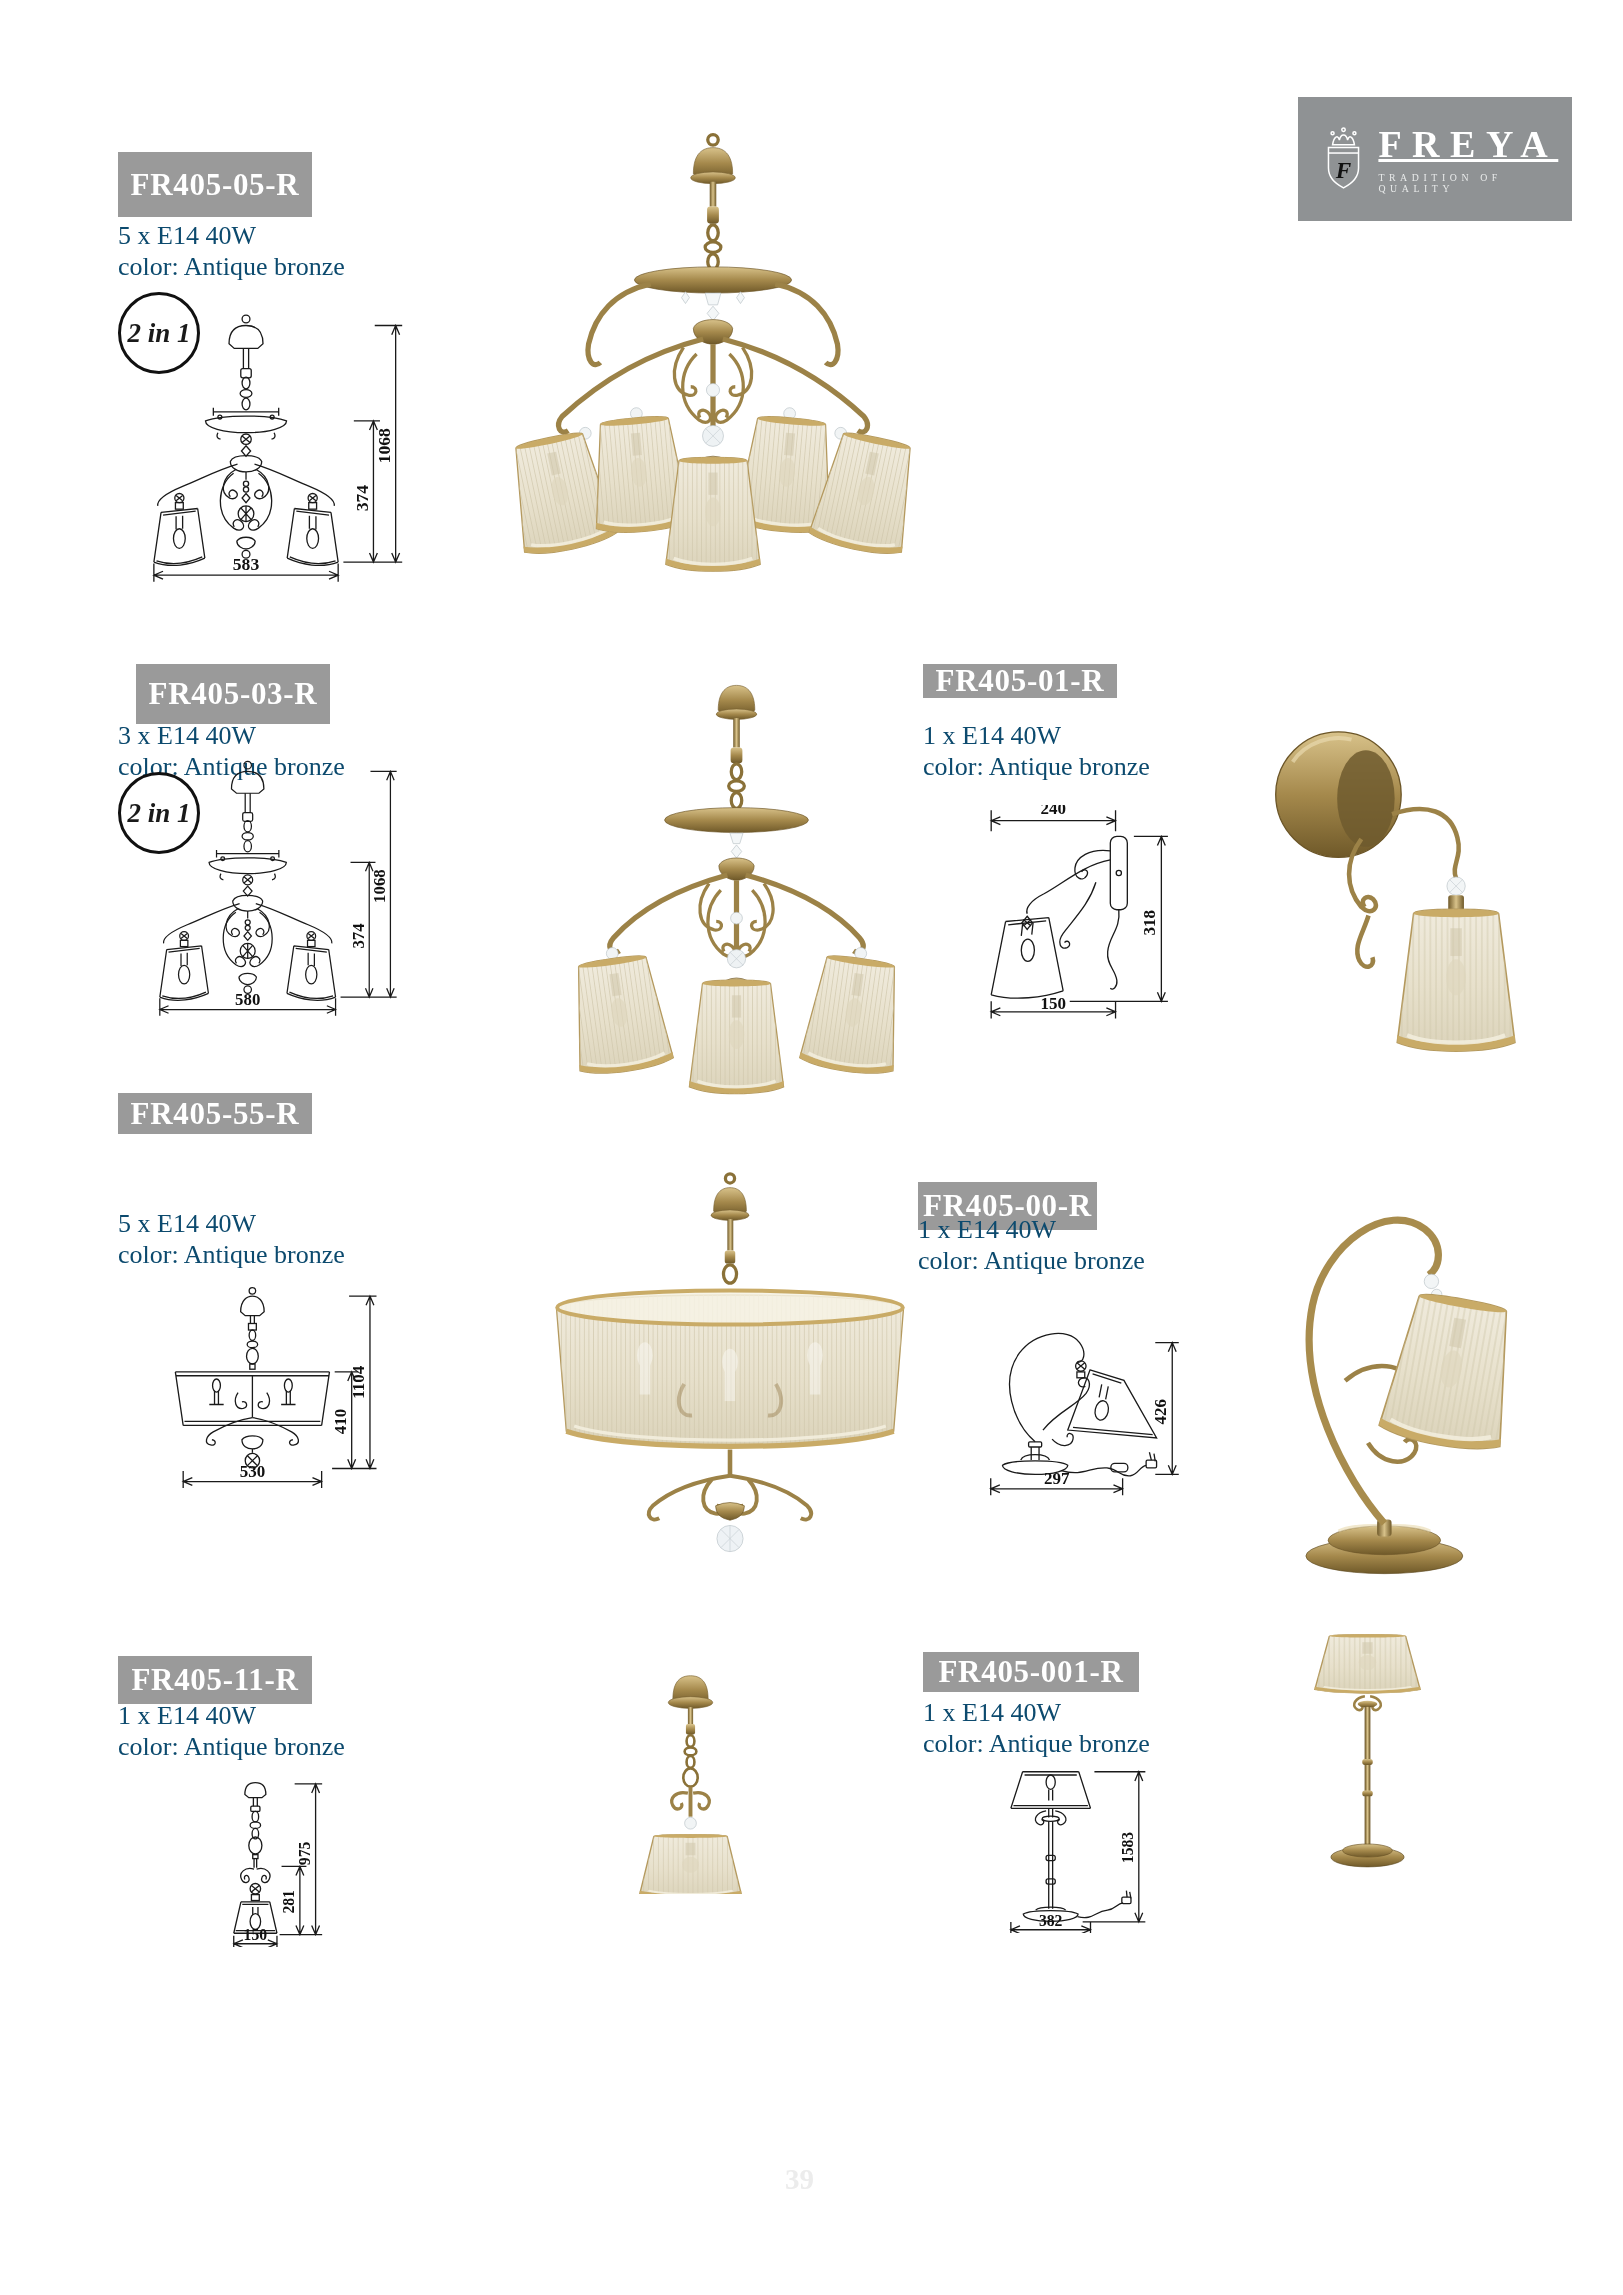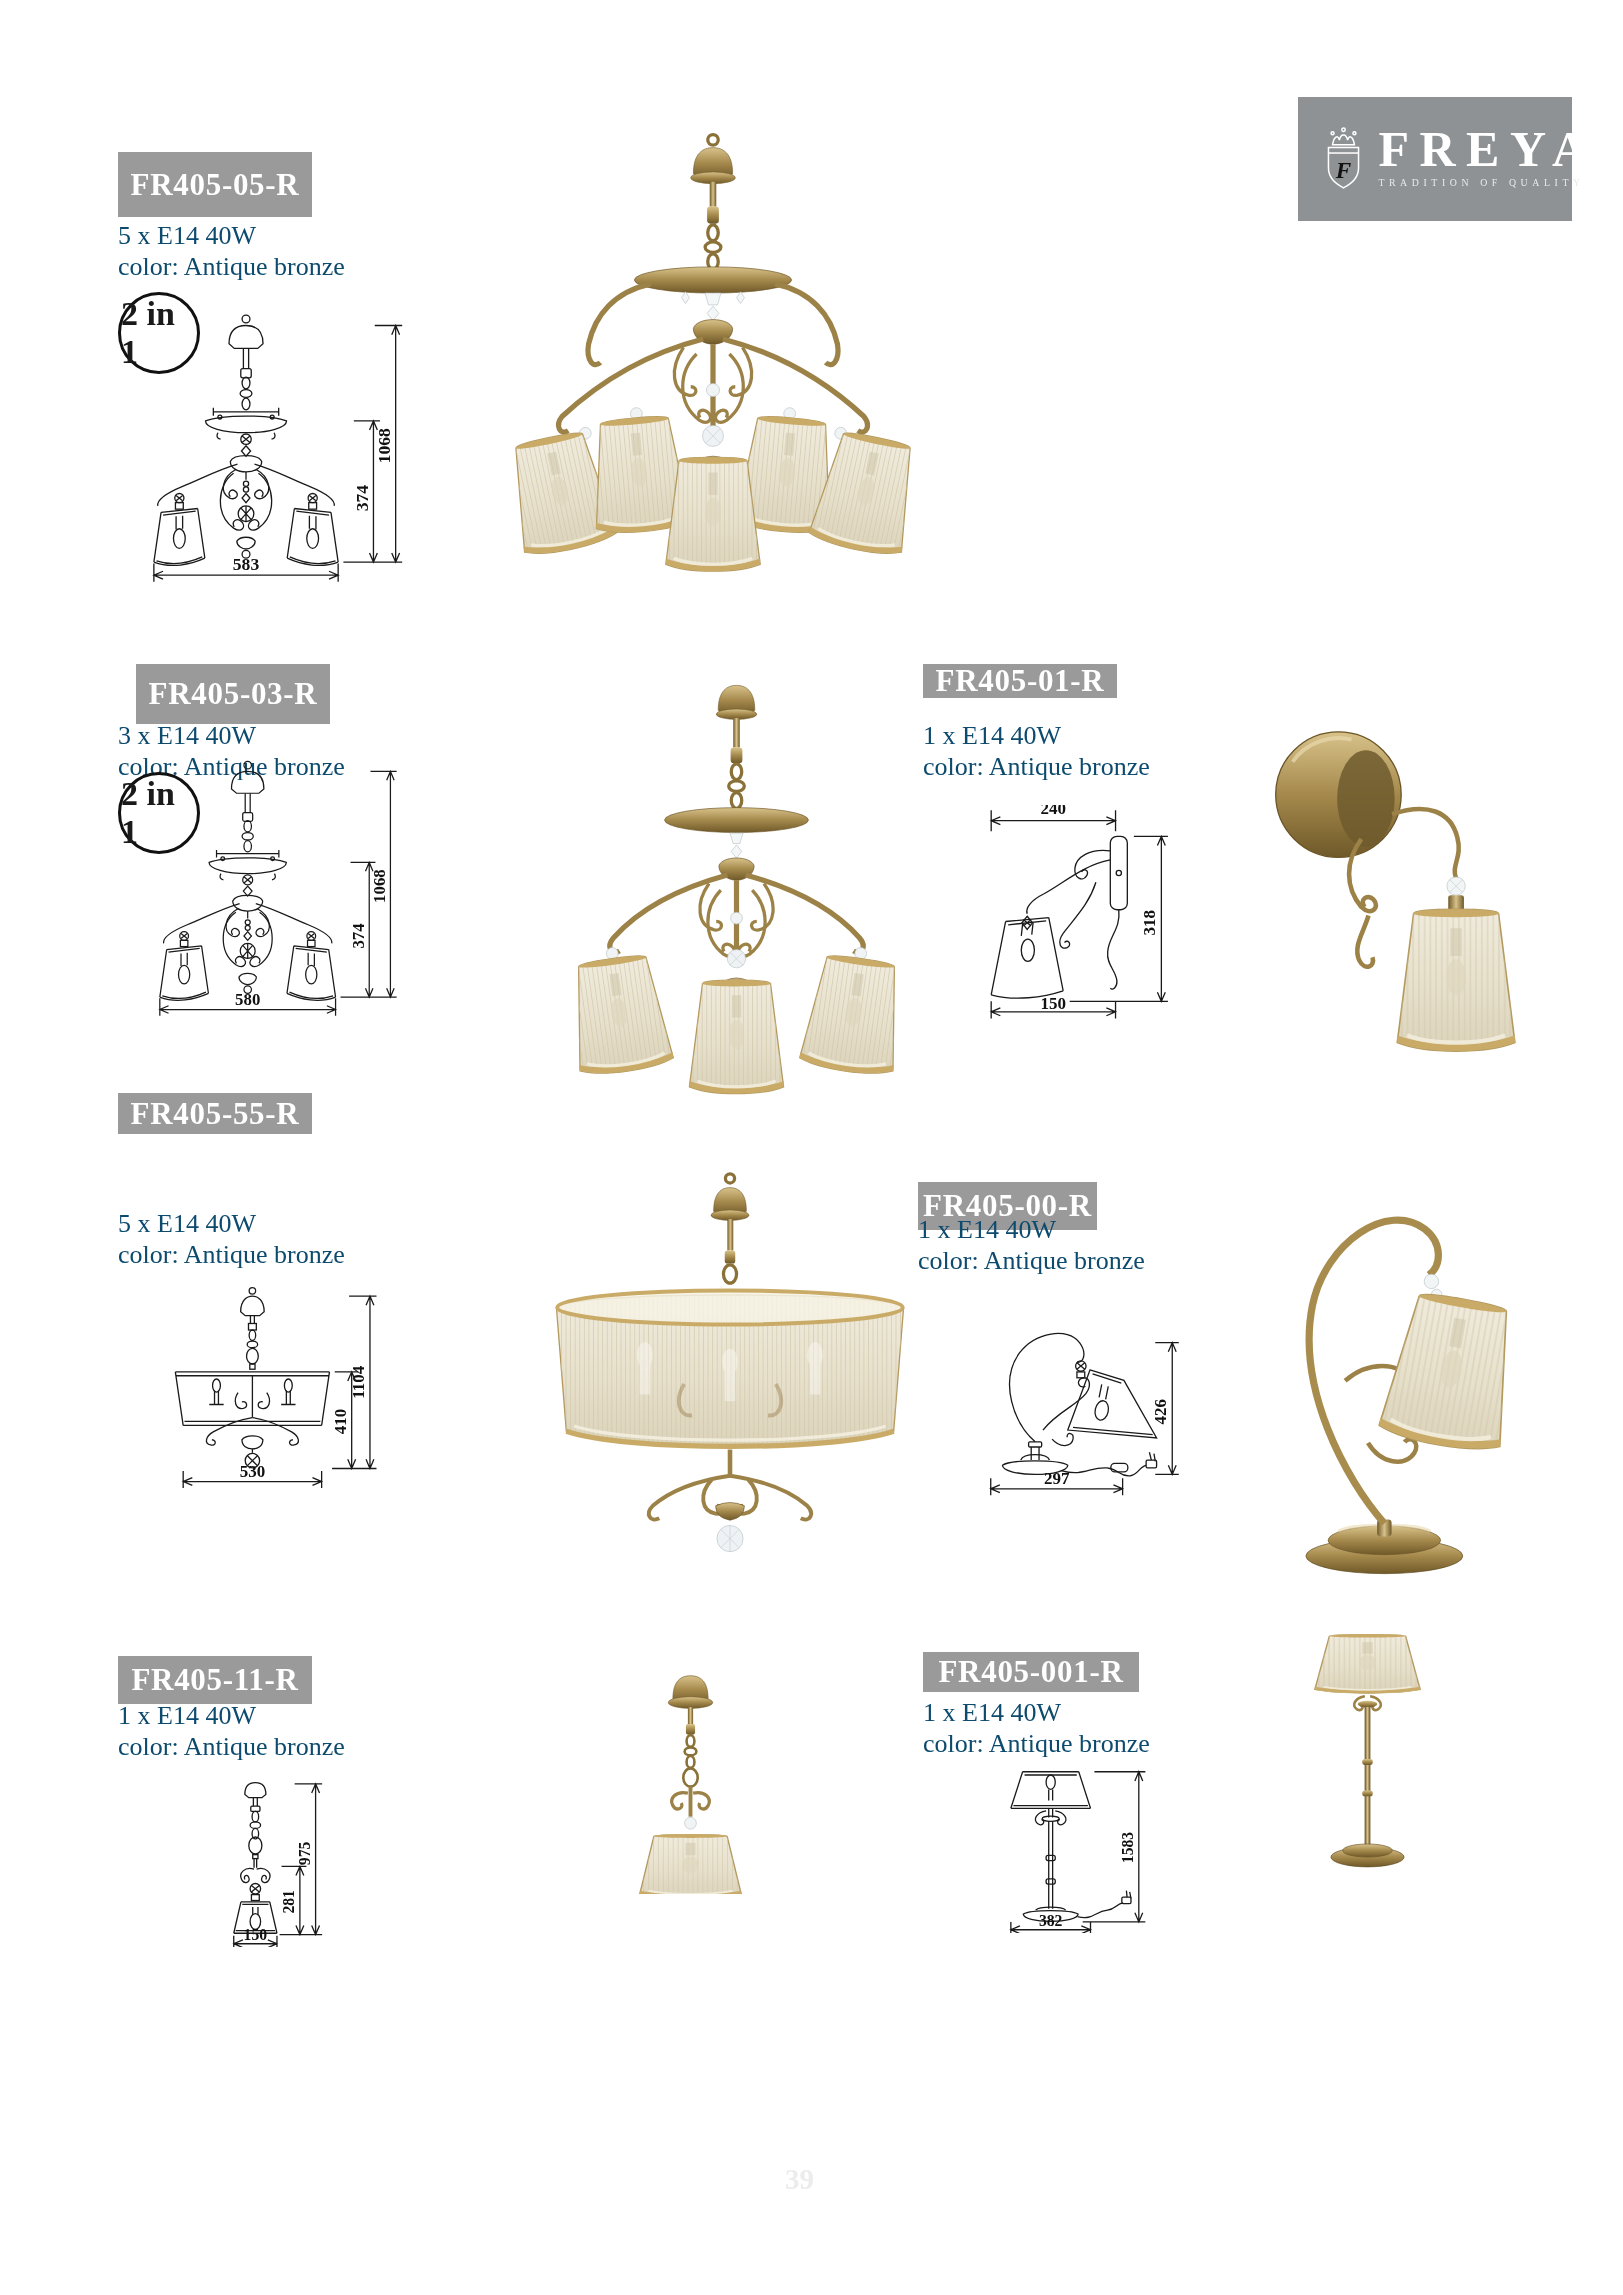--- a/index.html
+++ b/index.html
@@ -3,25 +3,25 @@
 <meta charset="utf-8">
 <style>
   html,body{margin:0;padding:0;background:#fff;}
   .page{position:relative;width:1623px;height:2295px;background:#ffffff;overflow:hidden;
         font-family:"Liberation Serif",serif;color:#1a1a1a;}
   .abs{position:absolute;}
   .code-label{position:absolute;background:#9a9a9a;color:#ffffff;font-weight:bold;
               display:flex;align-items:center;justify-content:center;font-size:31px;letter-spacing:0.7px;}
   .specs{position:absolute;font-size:26px;line-height:31px;color:#0c4a6e;white-space:nowrap;}
   .badge{position:absolute;width:76px;height:76px;border:3.9px solid #111;border-radius:50%;
-         display:flex;align-items:center;justify-content:center;font-weight:bold;font-size:34px;}
+         display:flex;align-items:center;justify-content:center;font-weight:bold;font-size:27px;font-style:italic;}
   .logo-box{position:absolute;left:1298px;top:97px;width:274px;height:124px;background:#8f9294;
             display:flex;align-items:center;}
   .logo-inner{display:flex;align-items:center;gap:14.4px;padding-left:25px;}
-  .logo-text .nm{color:#fff;font-size:50px;font-weight:bold;letter-spacing:10.5px;line-height:38px;}
+  .logo-text .nm{color:#fff;font-size:38px;font-weight:bold;letter-spacing:10.5px;line-height:38px;text-decoration:underline;}
   .logo-text .tg{color:#e8eaea;font-size:9.8px;letter-spacing:4.6px;margin-top:9px;}
   .pageno{position:absolute;left:785px;top:2163px;font-size:29px;color:#ececec;font-weight:bold;}
   svg text{font-family:"Liberation Serif",serif;font-weight:bold;fill:#111;}
   .ln{stroke:#1a1a1a;stroke-width:2;fill:none;}
 </style>
 </head>
 <body>
 
 <div class="page">
 

